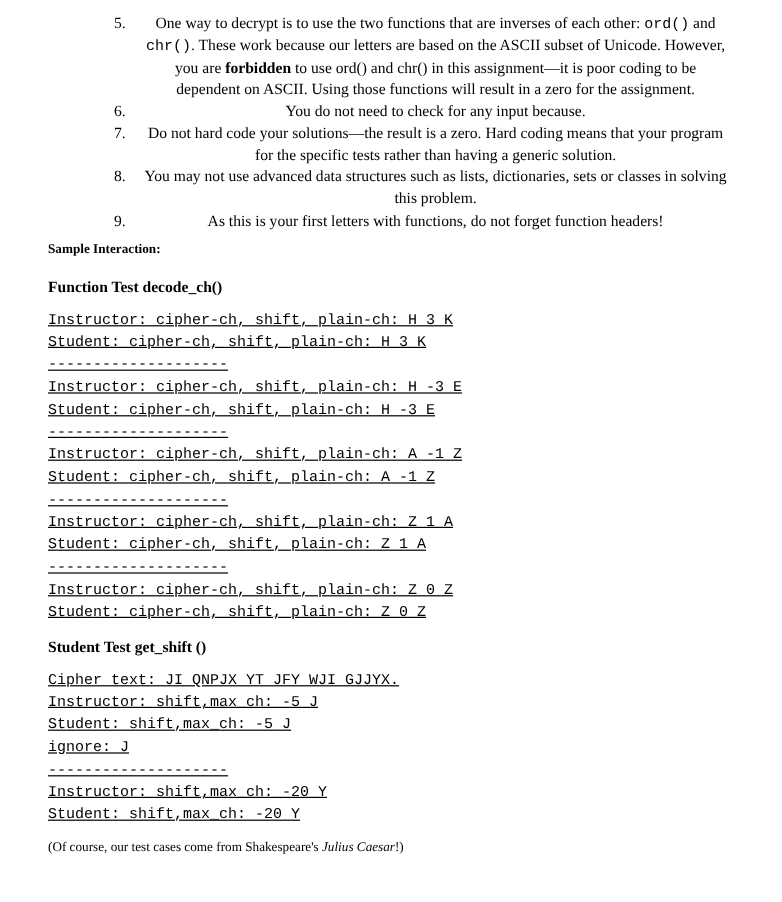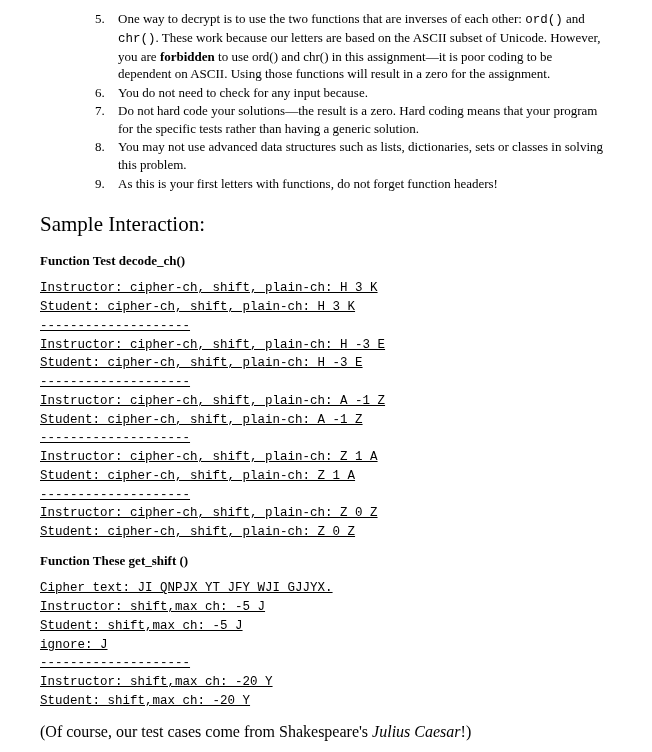--- a/index.html
+++ b/index.html
@@ -9,56 +9,57 @@
       margin: 0;
       padding: 0 40px 30px 40px;
       color: #000;
       background: #fff;
       width: 652px;
       box-sizing: border-box;
     }
     ol.main-list {
       margin: 10px 4px 0 0;
       padding-left: 68px;
+      text-align: center;
     }
     ol.main-list li {
       margin-bottom: 1px;
       padding-left: 10px;
     }
     .code-inline {
       font-family: "Courier New", Courier, monospace;
       font-size: 12.5px;
     }
     .bold {
       font-weight: bold;
     }
     h2.section {
-      font-size: 21px;
-      font-weight: normal;
+      font-size: 11px;
+      font-weight: bold;
       margin-bottom: 14px;
     }
     .subheader {
       font-weight: bold;
       font-size: 13px;
       margin-top: 8px;
       margin-bottom: 10px;
     }
     pre.interaction {
       font-family: "Courier New", Courier, monospace;
       font-size: 12.5px;
       white-space: pre;
       margin: 0 0 10px 0;
       line-height: 1.5;
       text-decoration: underline;
     }
     .italic {
       font-style: italic;
     }
     .footnote {
-      font-size: 16px;
+      font-size: 11px;
       margin-top: 6px;
     }
   </style>
 </head>
 <body>
 
 <ol class="main-list" start="5">
   <li>
     <span>One way to decrypt is to use the two functions that are inverses of each other: </span><span class="code-inline">ord()</span><span> and </span><span class="code-inline">chr()</span><span>. These work because our letters are based on the ASCII subset of Unicode. However, you are </span><span class="bold">forbidden</span><span> to use ord() and chr() in this assignment—it is poor coding to be dependent on ASCII. Using those functions will result in a zero for the assignment.</span>
   </li>
@@ -79,21 +80,21 @@
 --------------------
 Instructor: cipher-ch, shift, plain-ch: A -1 Z
 Student: cipher-ch, shift, plain-ch: A -1 Z
 --------------------
 Instructor: cipher-ch, shift, plain-ch: Z 1 A
 Student: cipher-ch, shift, plain-ch: Z 1 A
 --------------------
 Instructor: cipher-ch, shift, plain-ch: Z 0 Z
 Student: cipher-ch, shift, plain-ch: Z 0 Z</pre>
 
-<div class="subheader">Function These get_shift ()</div>
+<div class="subheader">Student Test get_shift ()</div>
 <pre class="interaction">Cipher text: JI QNPJX YT JFY WJI GJJYX.
 Instructor: shift,max_ch: -5 J
 Student: shift,max_ch: -5 J
 ignore: J
 --------------------
 Instructor: shift,max_ch: -20 Y
 Student: shift,max_ch: -20 Y</pre>
 
 <div class="footnote">
   <span>(Of course, our test cases come from Shakespeare's </span><span class="italic">Julius Caesar</span><span>!)</span>

